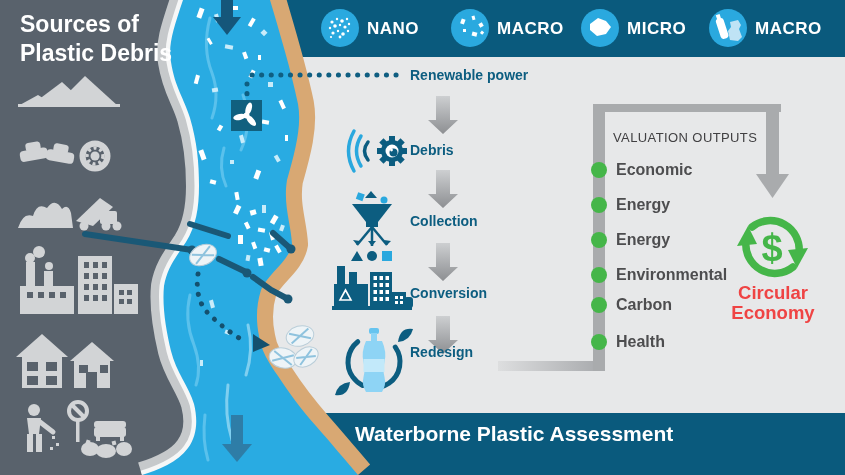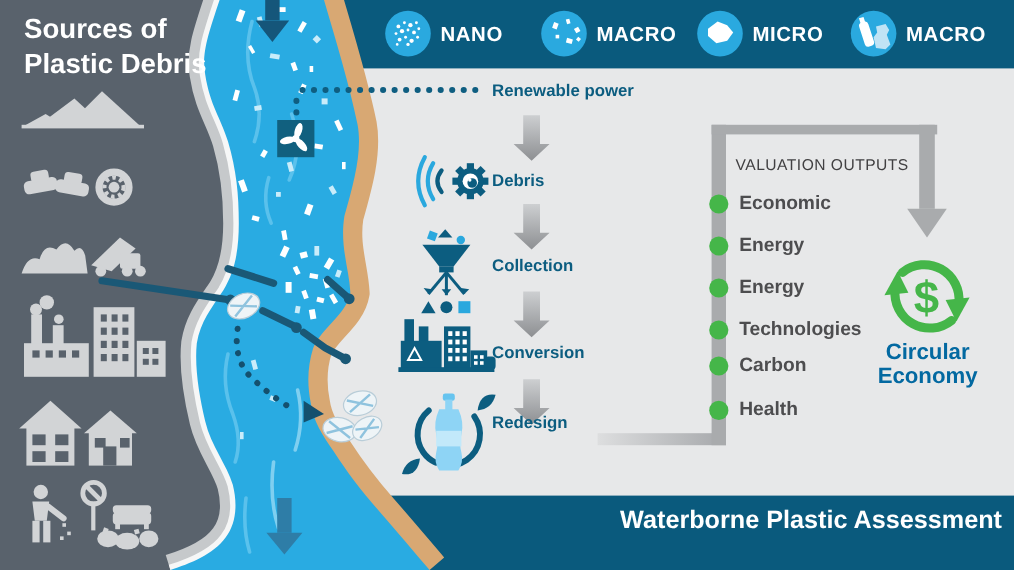--- a/index.html
+++ b/index.html
@@ -5,23 +5,23 @@
   html,body{margin:0;padding:0;background:#fff;}
   .stage{position:relative;width:845px;height:475px;overflow:hidden;
          font-family:"Liberation Sans","DejaVu Sans",sans-serif;}
   .stage svg.bg{position:absolute;left:0;top:0;z-index:1;}
   .txt{position:absolute;z-index:2;}
   .src-title{left:20px;top:10px;color:#fff;font-size:23px;font-weight:bold;line-height:29px;}
   .size-label{top:22px;height:14px;line-height:14px;color:#fff;font-size:17px;font-weight:bold;letter-spacing:.5px;}
   .flow-label{left:410px;color:#0c5d80;font-size:14px;font-weight:bold;line-height:19px;}
   .val-title{left:613px;top:130px;color:#414042;font-size:13px;font-weight:normal;letter-spacing:.4px;}
   .val-item{left:616px;height:16px;line-height:16px;color:#4d4d4f;font-size:16px;font-weight:600;}
-  .circular{left:716px;top:283px;width:114px;text-align:center;color:#0369a1;
+  .circular{left:716px;top:283px;width:114px;text-align:center;color:#ef4444;
             font-size:18.5px;font-weight:bold;line-height:20px;}
-  .footer-title{left:355px;top:421px;width:480px;text-align:right;color:#fff;
+  .footer-title{left:355px;top:421px;width:480px;text-align:left;color:#fff;
             font-size:21px;font-weight:bold;line-height:25px;}
 </style>
 </head>
 <body>
 
 <div class="stage">
 
 <svg class="bg" width="845" height="475" viewBox="0 0 845 475">
   <defs>
     <linearGradient id="ag" x1="0" y1="0" x2="0" y2="1">
@@ -431,21 +431,21 @@
   <div class="txt flow-label" style="top:66px">Renewable power</div>
   <div class="txt flow-label" style="top:141px">Debris</div>
   <div class="txt flow-label" style="top:212px">Collection</div>
   <div class="txt flow-label" style="top:284px">Conversion</div>
   <div class="txt flow-label" style="top:343px">Redesign</div>
 
   <div class="txt val-title">VALUATION OUTPUTS</div>
   <div class="txt val-item" style="top:162px">Economic</div>
   <div class="txt val-item" style="top:197px">Energy</div>
   <div class="txt val-item" style="top:232px">Energy</div>
-  <div class="txt val-item" style="top:267px">Technologies</div>
+  <div class="txt val-item" style="top:267px">Environmental</div>
   <div class="txt val-item" style="top:297px">Carbon</div>
   <div class="txt val-item" style="top:334px">Health</div>
 
   <div class="txt circular">Circular Economy</div>
 
   <div class="txt footer-title">
     <div>Waterborne Plastic Assessment</div>
   </div>
 </div>
 

